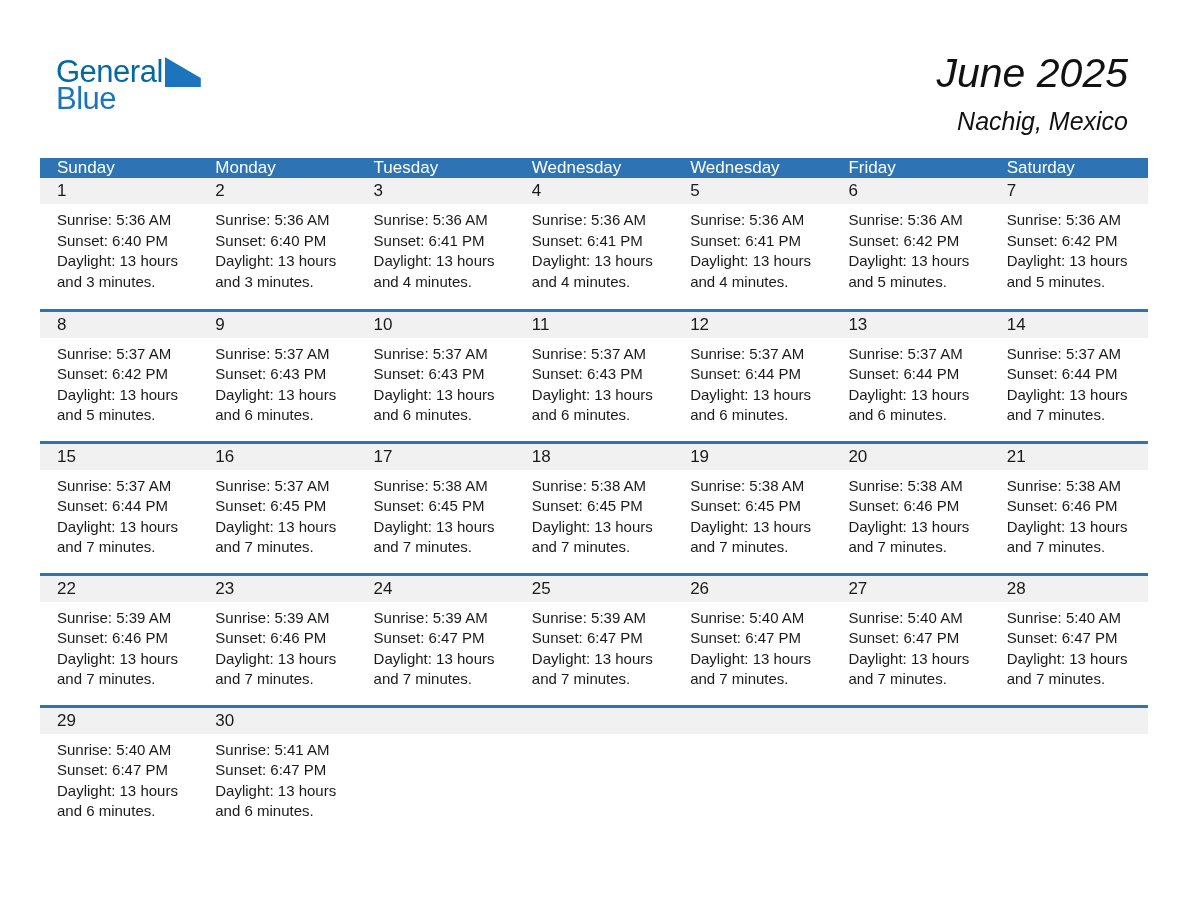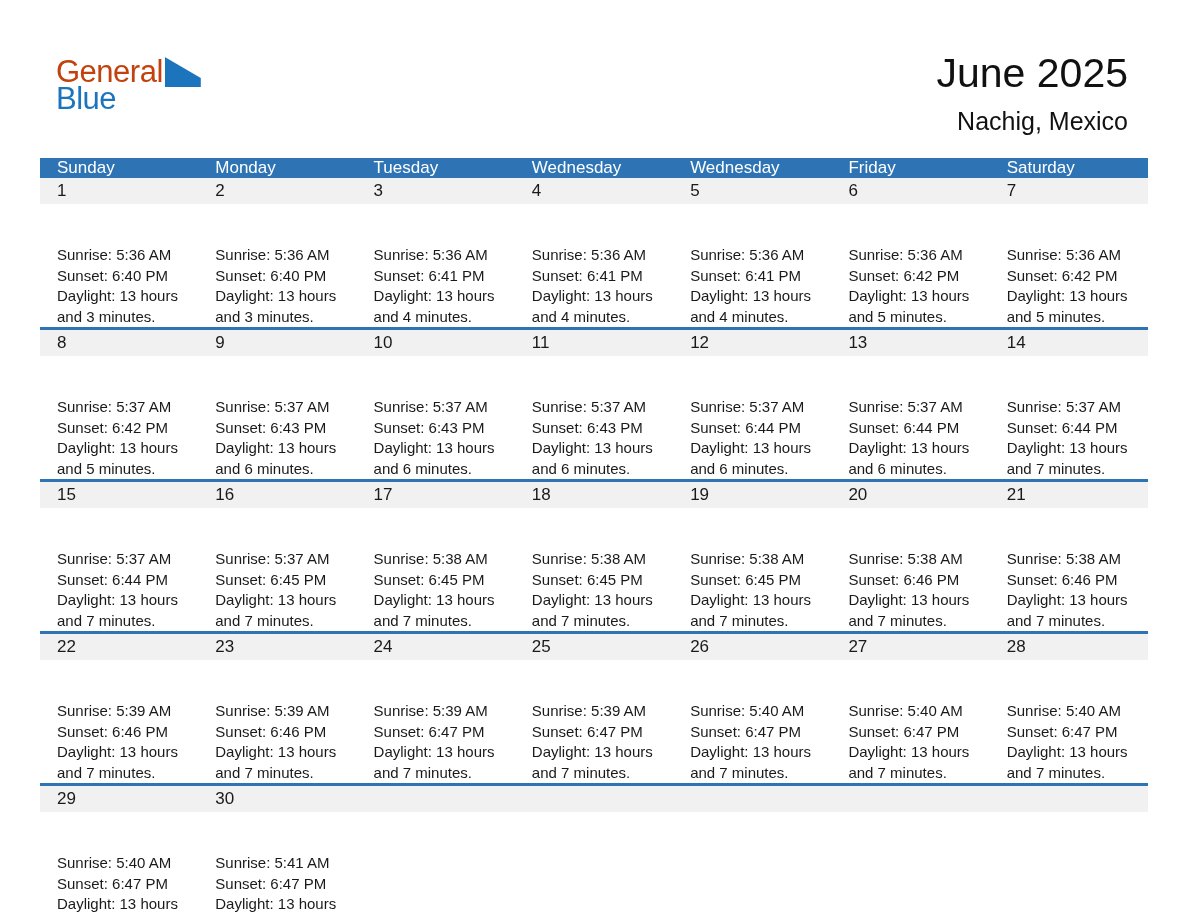--- a/index.html
+++ b/index.html
@@ -24,21 +24,21 @@
     top: 56px;
     display: inline-block;
     line-height: 1;
   }
   .logo-row {
     display: flex;
     align-items: flex-end;
   }
   .logo-general {
     font-size: 31px;
-    color: #c2410c;
+    color: #0369a1;
     letter-spacing: -0.5px;
   }
   .logo-triangle {
     width: 36px;
     height: 30px;
     background: var(--logo-blue, #1C75BC);
     clip-path: polygon(0 0, 100% 70%, 100% 100%, 0 100%);
     margin-left: 2px;
   }
   .logo-row-bottom {
@@ -47,20 +47,21 @@
   .logo-blue {
     font-size: 31px;
     color: var(--logo-blue, #1C75BC);
     letter-spacing: -0.5px;
   }
   .titles {
     position: absolute;
     right: 60px;
     top: 50px;
     text-align: right;
+    font-style: italic;
   }
   .month-title {
     font-size: 41px;
     line-height: 47px;
     color: #111111;
   }
   .location {
     font-size: 25px;
     color: #111111;
     margin-top: 10px;
@@ -98,21 +99,20 @@
     padding-left: 17px;
     font-size: 17px;
     color: #1a1a1a;
   }
   .cell-body {
     padding: 6px 8px 0 17px;
     font-size: 15px;
     line-height: 20.5px;
     color: #1a1a1a;
     white-space: nowrap;
-    margin-top: 35px;
   }
 </style>
 </head>
 <body>
 
 <div class="page">
 
   <header class="top">
     <div class="logo">
       <div class="logo-row">

